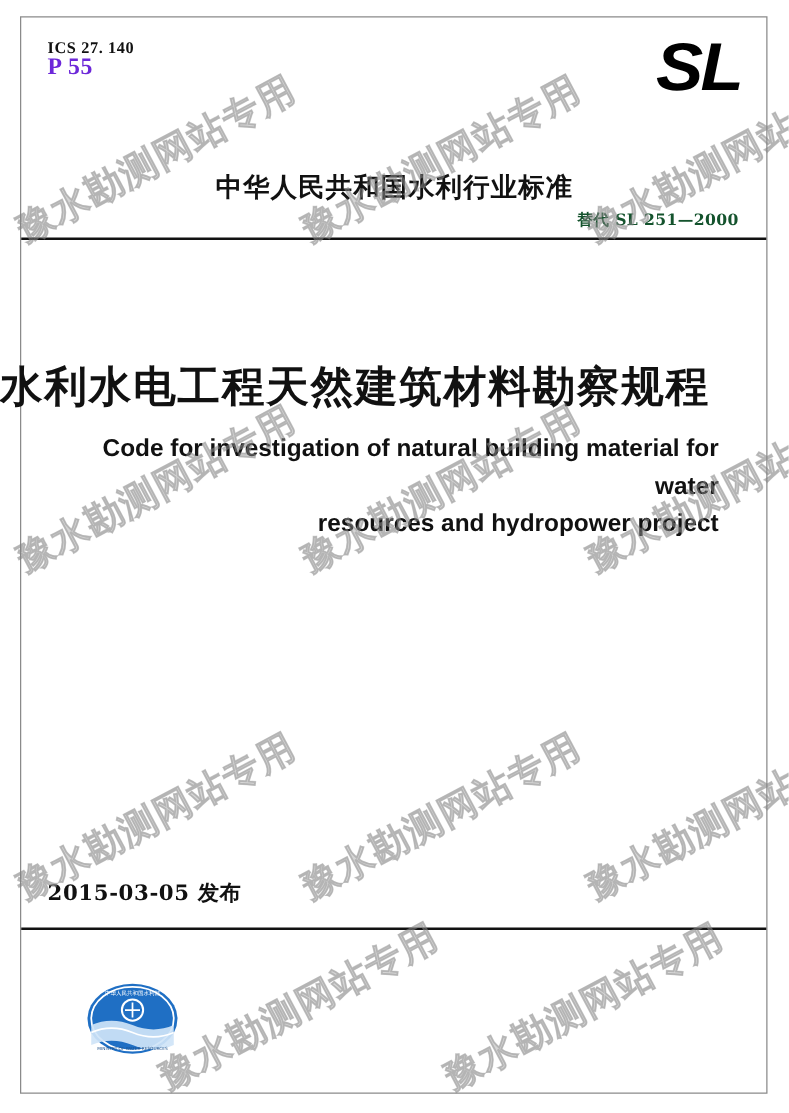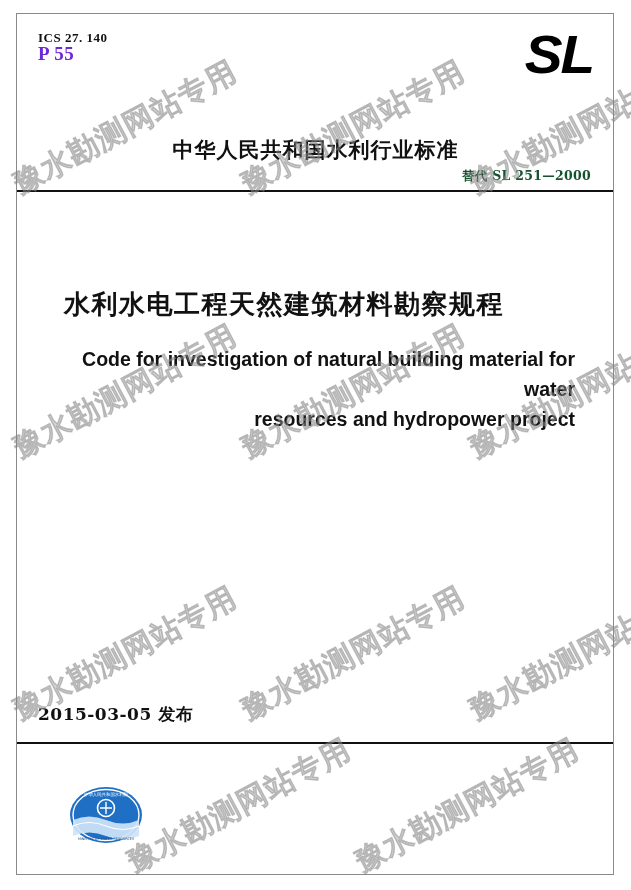--- a/index.html
+++ b/index.html
@@ -128,21 +128,21 @@
 
   
   .title-cn {
     position: absolute;
     left: 0;
     top: 287px;
     width: 568px;
     text-align: center;
     font-family: "DejaVu Serif", serif;
     font-weight: bold;
-    font-size: 26px;
+    font-size: 34px;
     color: #111;
     letter-spacing: 1.5px;
   }
   .title-en {
     position: absolute;
     left: 56px;
     top: 344px;
     width: 519px;
     text-align: right;
     font-family: Liberation Sans, sans-serif;

